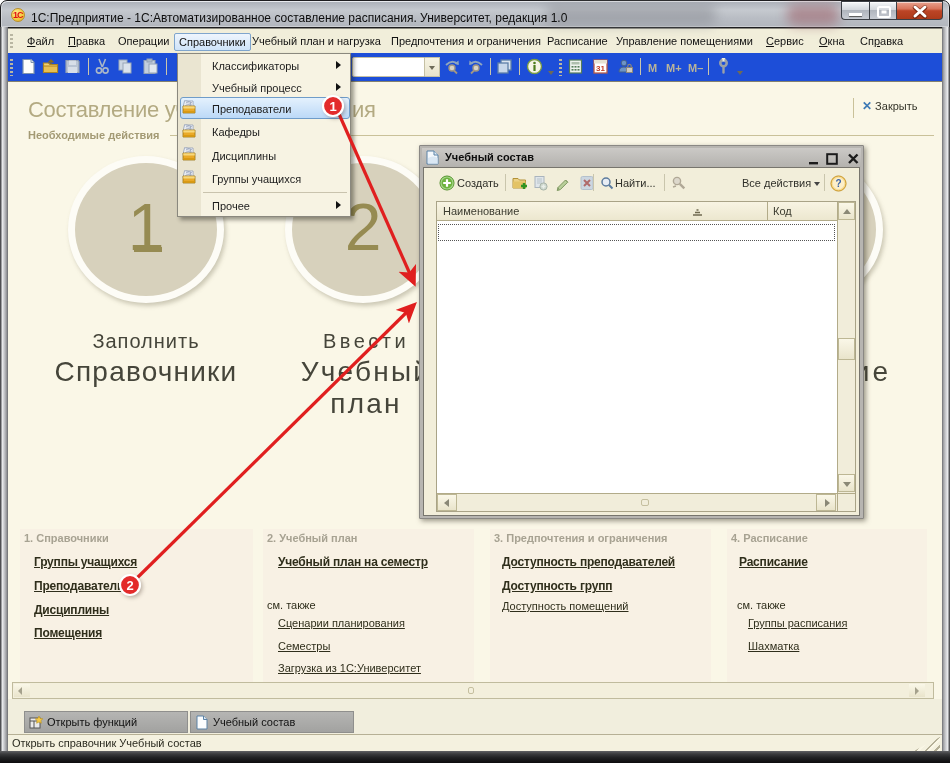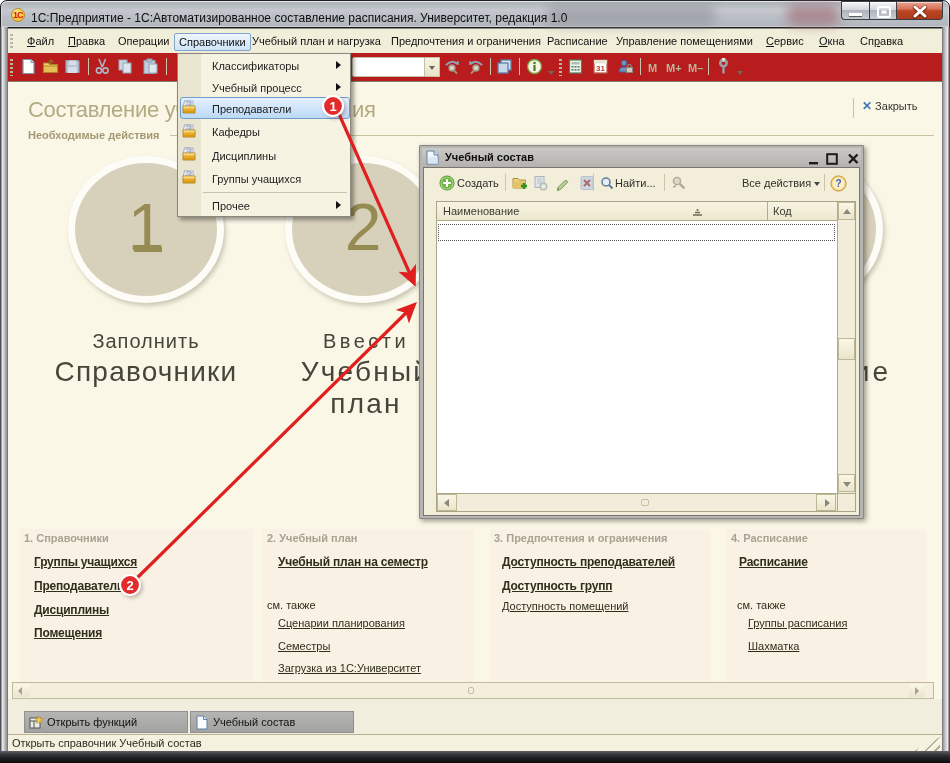--- a/index.html
+++ b/index.html
@@ -42,21 +42,21 @@
 
   
   #menubar { left:8px; top:28px; width:934px; height:25px; background:#f1eeda; border-top:1px solid #8b897e; }
   .grip { position:absolute; width:3px; background-image:repeating-linear-gradient(#b9b6a2 0, #b9b6a2 2px, transparent 2px, transparent 4px); }
   #menubar .grip { left:2px; top:5px; height:16px; }
   .mitem { position:absolute; top:3px; font-size:11px; color:#111; padding:3px 5px; white-space:nowrap;}
   .mitem u { text-decoration:underline; }
   #m-sprav { background:linear-gradient(#eef5fd,#cfe3f8); border:1px solid #7fa5cd; border-radius:2px; padding:2px 4px;}
 
   
-  #toolbar { left:8px; top:53px; width:934px; height:29px; background:#b91c1c; border-bottom:1px solid #83816f;padding-left:30px; }
+  #toolbar { left:8px; top:53px; width:934px; height:29px; background:#1d4ed8; border-bottom:1px solid #83816f;padding-left:30px; }
   #toolbar .grip { left:2px; top:6px; height:17px; }
   .ti { position:absolute; top:5px; width:17px; height:17px; }
   .tsep { position:absolute; top:5px; width:1px; height:17px; background:#c9c5ac; }
   .ttext { position:absolute; top:9px; font-size:11px; font-weight:bold; color:#b9b49a; }
   #combo { position:absolute; left:344px; top:4px; width:73px; height:20px; background:#fff;
     border:1px solid #c5c0a4; border-radius:2px 0 0 2px;}
   #combobtn { position:absolute; left:417px; top:4px; width:15px; height:20px; background:linear-gradient(#f6f3e2,#e8e3cc);
     border:1px solid #c5c0a4; border-left:none; }
   .caret { position:absolute; width:0; height:0; border-left:3px solid transparent; border-right:3px solid transparent; border-top:4px solid #6d6a58; }
 

